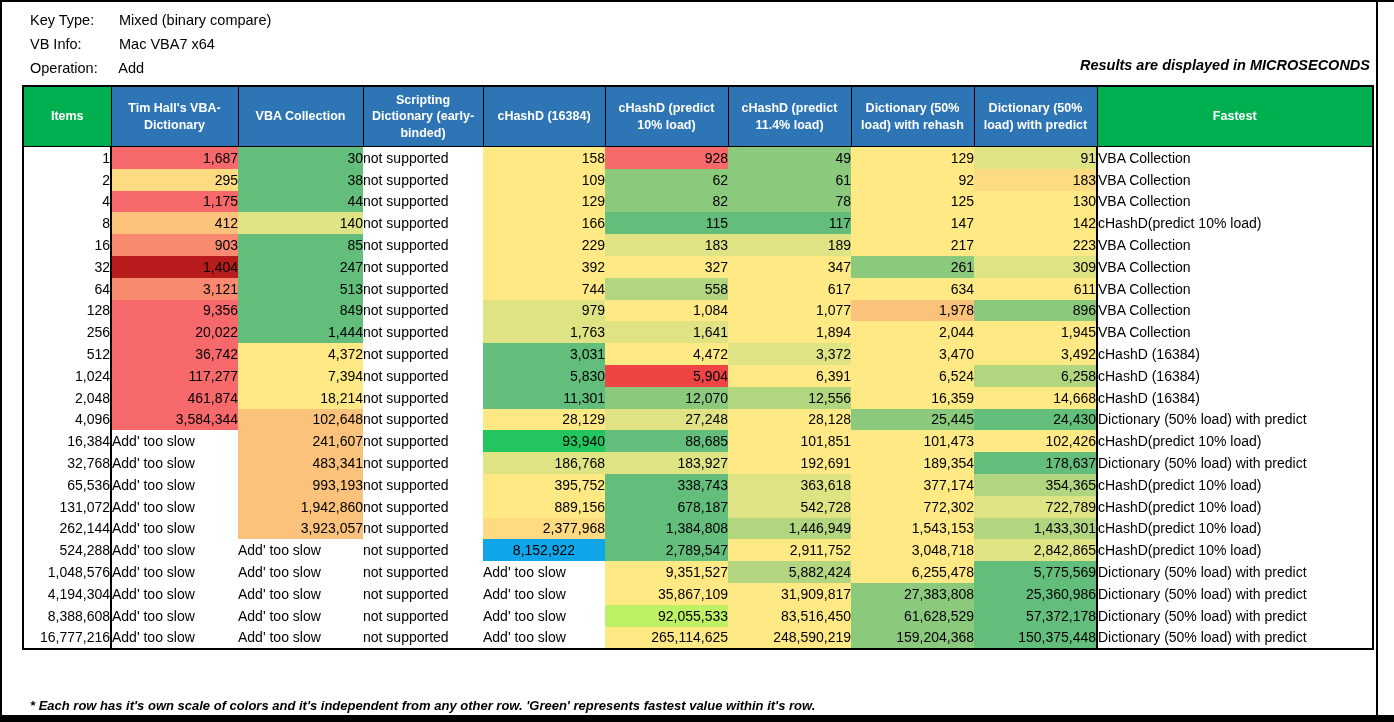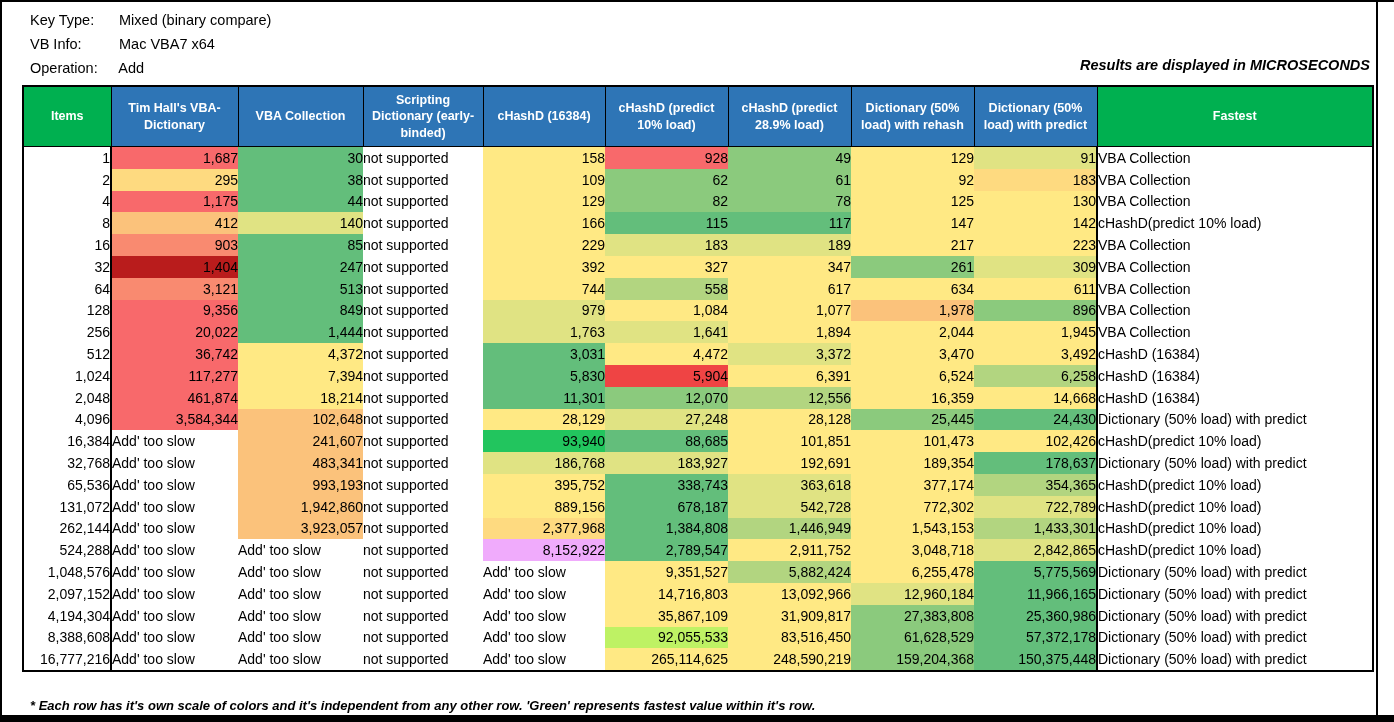--- a/index.html
+++ b/index.html
@@ -65,21 +65,21 @@
         <col style="width:276px">
     </colgroup>
     <thead>
       <tr id="header-row">
           <th class="hdr-green">Items</th>
           <th>Tim Hall's VBA-Dictionary</th>
           <th>VBA Collection</th>
           <th>Scripting Dictionary (early-binded)</th>
           <th>cHashD (16384)</th>
           <th>cHashD (predict 10% load)</th>
-          <th>cHashD (predict 28.9% load)</th>
+          <th>cHashD (predict 11.4% load)</th>
           <th>Dictionary (50% load) with rehash</th>
           <th>Dictionary (50% load) with predict</th>
           <th class="hdr-green">Fastest</th>
         </tr>
     </thead>
     <tbody id="table-body">
         <tr>
           <td class="c-items">1</td>
           <td class="c-num" style="background: rgb(248, 105, 107);">1,687</td>
           <td class="c-num" style="background: rgb(99, 190, 123);">30</td>
@@ -293,49 +293,37 @@
           <td class="c-num" style="background: rgb(178, 213, 128);">1,446,949</td>
           <td class="c-num" style="background: rgb(255, 233, 132);">1,543,153</td>
           <td class="c-num" style="background: rgb(178, 213, 128);">1,433,301</td>
           <td class="c-fastest">cHashD(predict 10% load)</td>
         </tr>
         <tr>
           <td class="c-items">524,288</td>
           <td class="c-txt" style="background: rgb(255, 255, 255);">Add' too slow</td>
           <td class="c-txt" style="background: rgb(255, 255, 255);">Add' too slow</td>
           <td class="c-txt" style="background: rgb(255, 255, 255);">not supported</td>
-          <td class="c-num" style="background: #f0abfc;">8,152,922</td>
+          <td class="c-num" style="background: #0ea5e9; text-align: center;">8,152,922</td>
           <td class="c-num" style="background: rgb(99, 190, 123);">2,789,547</td>
           <td class="c-num" style="background: rgb(255, 233, 132);">2,911,752</td>
           <td class="c-num" style="background: rgb(255, 233, 132);">3,048,718</td>
           <td class="c-num" style="background: rgb(224, 227, 131);">2,842,865</td>
           <td class="c-fastest">cHashD(predict 10% load)</td>
         </tr>
         <tr>
           <td class="c-items">1,048,576</td>
           <td class="c-txt" style="background: rgb(255, 255, 255);">Add' too slow</td>
           <td class="c-txt" style="background: rgb(255, 255, 255);">Add' too slow</td>
           <td class="c-txt" style="background: rgb(255, 255, 255);">not supported</td>
           <td class="c-txt" style="background: rgb(255, 255, 255);">Add' too slow</td>
           <td class="c-num" style="background: rgb(255, 233, 132);">9,351,527</td>
           <td class="c-num" style="background: rgb(178, 213, 128);">5,882,424</td>
           <td class="c-num" style="background: rgb(255, 233, 132);">6,255,478</td>
           <td class="c-num" style="background: rgb(99, 190, 123);">5,775,569</td>
-          <td class="c-fastest">Dictionary (50% load) with predict</td>
-        </tr>
-        <tr>
-          <td class="c-items">2,097,152</td>
-          <td class="c-txt" style="background: rgb(255, 255, 255);">Add' too slow</td>
-          <td class="c-txt" style="background: rgb(255, 255, 255);">Add' too slow</td>
-          <td class="c-txt" style="background: rgb(255, 255, 255);">not supported</td>
-          <td class="c-txt" style="background: rgb(255, 255, 255);">Add' too slow</td>
-          <td class="c-num" style="background: rgb(255, 233, 132);">14,716,803</td>
-          <td class="c-num" style="background: rgb(255, 233, 132);">13,092,966</td>
-          <td class="c-num" style="background: rgb(224, 227, 131);">12,960,184</td>
-          <td class="c-num" style="background: rgb(99, 190, 123);">11,966,165</td>
           <td class="c-fastest">Dictionary (50% load) with predict</td>
         </tr>
         <tr>
           <td class="c-items">4,194,304</td>
           <td class="c-txt" style="background: rgb(255, 255, 255);">Add' too slow</td>
           <td class="c-txt" style="background: rgb(255, 255, 255);">Add' too slow</td>
           <td class="c-txt" style="background: rgb(255, 255, 255);">not supported</td>
           <td class="c-txt" style="background: rgb(255, 255, 255);">Add' too slow</td>
           <td class="c-num" style="background: rgb(255, 233, 132);">35,867,109</td>
           <td class="c-num" style="background: rgb(255, 233, 132);">31,909,817</td>

